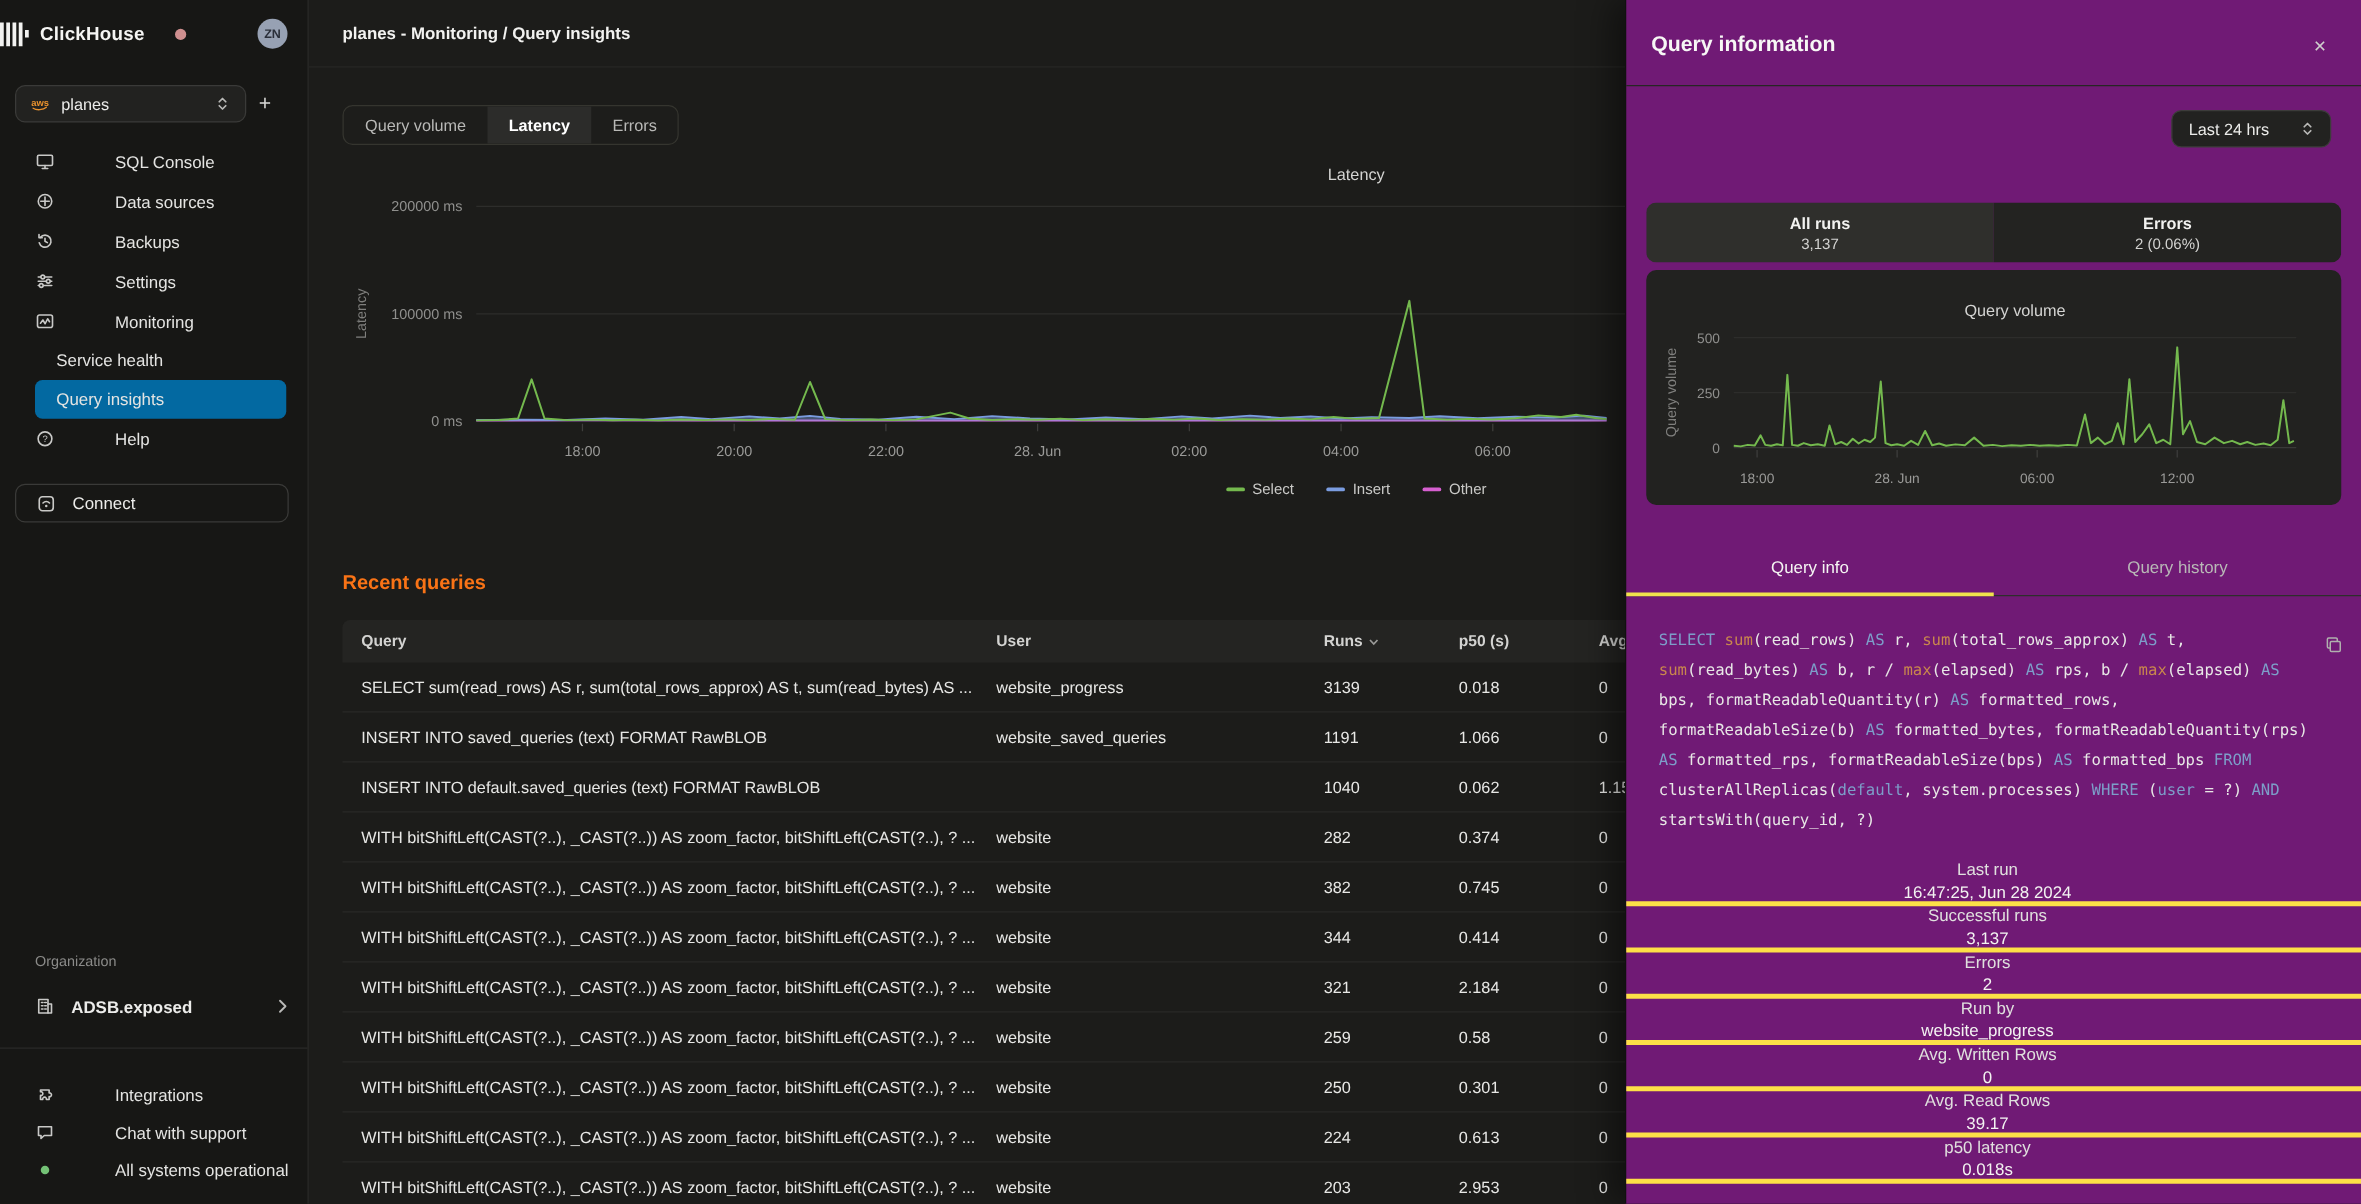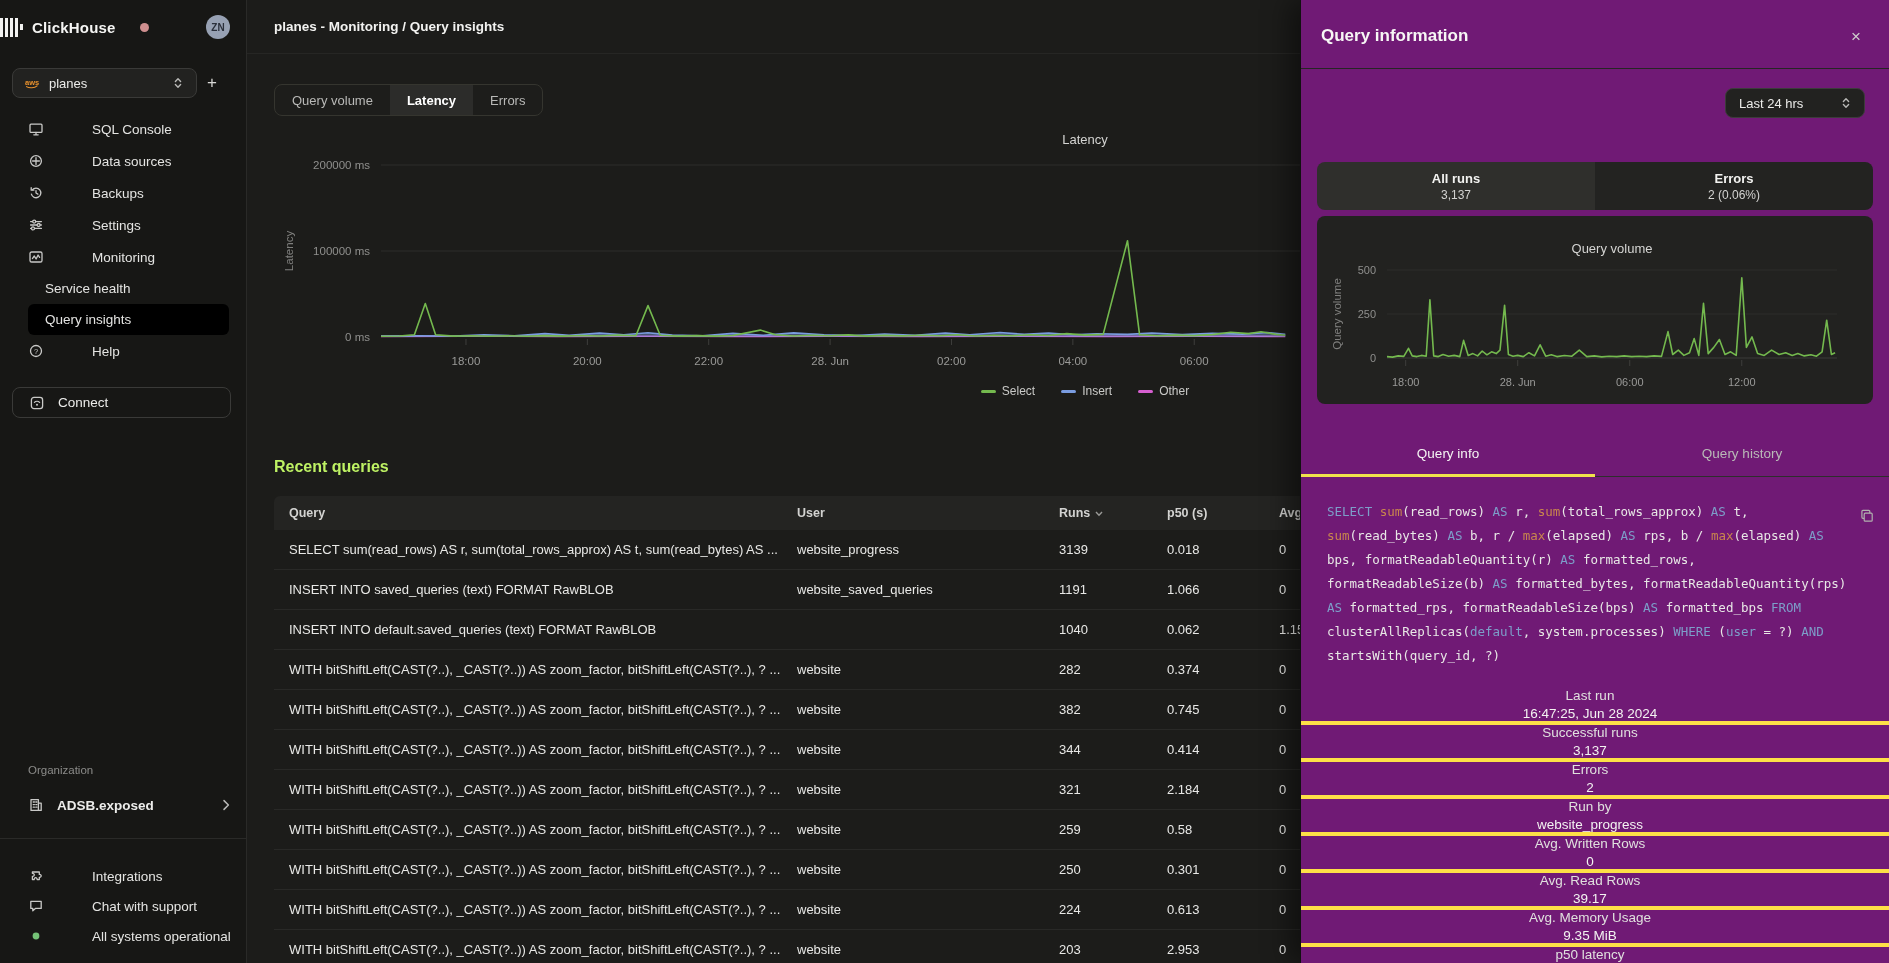--- a/index.html
+++ b/index.html
@@ -21,21 +21,21 @@
   .svc-row { position:absolute; top:68px; left:12px; right:24px; height:30px; display:flex; align-items:center; }
   .svc-select { flex:none; width:185px; height:30px; background:#222220; border:1px solid #3a3a38; border-radius:8px;
     display:flex; align-items:center; padding:0 10px 0 11px; cursor:pointer; }
   .svc-select .lbl { font-size:13px; color:#ececea; margin-left:9px; flex:1; }
   .svc-plus { width:30px; height:30px; display:flex; align-items:center; justify-content:center; color:#d8d8d6; font-size:17px; cursor:pointer; margin-left:5px; }
   .nav { position:absolute; top:113px; left:0; right:0; }
   .nav-item { height:32px; display:flex; align-items:center; padding-left:28px; cursor:pointer;gap:36px; }
   .nav-item .nav-label { font-size:13.5px; color:#e4e4e2; margin-left:12px; }
   .subnav-item { height:31px; display:flex; align-items:center; margin:0 17px 0 28px; padding-left:17px; border-radius:6px; cursor:pointer; }
   .subnav-item .nav-label { font-size:13.5px; color:#e4e4e2; }
-  .subnav-item.active { background:#000000; }
+  .subnav-item.active { background:#0369a1; }
   .connect-btn { position:absolute; top:387px; left:12px; width:219px; height:31px; border:1px solid #3a3a38; border-radius:8px;
     display:flex; align-items:center; padding-left:16px; cursor:pointer; }
   .connect-btn span.t { font-size:13.5px; margin-left:13px; color:#ececea; }
   .org-label { position:absolute; top:764px; left:28px; font-size:11.5px; color:#8b8b89; }
   .org-row { position:absolute; top:790px; left:12px; right:12px; height:30px; display:flex; align-items:center; padding-left:16px; cursor:pointer; }
   .org-row .t { font-size:13.5px; font-weight:bold; color:#ececea; margin-left:13px; flex:1; }
   .sb-divider { position:absolute; top:838px; left:0; right:0; border-top:1px solid #2a2a28; }
   .sb-footer { position:absolute; top:861px; left:0; right:0; }
   .sb-footer .nav-item { height:30px; }
 
@@ -43,37 +43,37 @@
   .main { position:absolute; left:247px; top:0; width:1642px; height:963px; background:#1c1c1a; overflow:hidden; }
   .topbar { position:absolute; top:0; left:0; width:100%; height:54px; border-bottom:1px solid #262624; display:flex; align-items:center; }
   .topbar .title { font-size:13.5px; font-weight:bold; margin-left:27px; color:#f2f2f0; }
   .tabstrip { position:absolute; top:84px; left:27px; height:32px; display:inline-flex; border:1px solid #35352f; border-radius:8px; overflow:hidden; background:#1d1d1b; }
   .tabstrip .tab { padding:0 17px; display:flex; align-items:center; font-size:13px; color:#b9b9b7; cursor:pointer; }
   .tabstrip .tab.active { background:#2c2c2a; color:#ffffff; font-weight:bold; }
   .chart-wrap { position:absolute; top:118px; left:0; width:1643px; height:300px; }
   .legend { position:absolute; top:384px; left:134px; width:1408px; display:flex; justify-content:center; gap:26px; }
   .legend .li { display:flex; align-items:center; gap:6px; font-size:12px; color:#c9c9c7; cursor:pointer; }
   .legend .dash { width:15px; height:3px; border-radius:2px; }
-  .rq-heading { position:absolute; top:458px; left:27px; font-size:16px; font-weight:bold; color:#bef264; }
+  .rq-heading { position:absolute; top:458px; left:27px; font-size:16px; font-weight:bold; color:#f97316; }
   .rq-table { position:absolute; top:496px; left:27px; width:1353px; }
   .rq-row { display:grid; grid-template-columns:508px 262px 108px 112px 363px; align-items:center; }
   .rq-head { background:#242422; border-radius:6px 6px 0 0; height:34px; }
   .rq-head .cell { font-size:12.5px; font-weight:bold; color:#d3d3d1; display:flex; align-items:center; gap:5px; }
   .rq-body .rq-row { height:40px; border-bottom:1px solid #292927; cursor:pointer; }
   .cell { padding-left:15px; font-size:13px; color:#e8e8e6; white-space:nowrap; overflow:hidden; }
   .sortglyph svg { width:8px; height:6px; }
 
   
   .panel { position:absolute; left:1300px; top:0; width:589px; height:963px; background:#701a75; z-index:20;
     border-left:1px solid #111110; box-shadow:-10px 0 26px rgba(0,0,0,.45); }
   .p-title { position:absolute; top:26px; left:20px; font-size:17px; font-weight:bold; color:#f7f7f5; }
   .p-close { position:absolute; top:26px; right:22px; width:22px; height:22px; display:flex; align-items:center; justify-content:center;
     color:#cfcfcd; font-size:17px; cursor:pointer; }
   .p-hborder { position:absolute; top:68px; left:0; right:0; border-top:1px solid #262624; }
-  .p-select { position:absolute; top:88px; right:24px; width:140px; height:30px; background:#222220; border:1px solid #3c3c3a;
+  .p-select { position:absolute; top:88px; right:24px; width:128px; height:30px; background:#222220; border:1px solid #3c3c3a;
     border-radius:8px; display:flex; align-items:center; justify-content:space-between; padding:0 10px 0 13px; cursor:pointer; }
   .p-select .t { font-size:13px; color:#ececea; }
   .segtabs { position:absolute; top:162px; left:16px; right:16px; height:48px; display:flex; border-radius:8px; overflow:hidden; }
   .segtab { flex:1; display:flex; flex-direction:column; align-items:center; justify-content:center; gap:2px;
     background:#232321; cursor:pointer; }
   .segtab.active { background:#2f2f2c; }
   .segtab .l { font-size:13px; font-weight:bold; color:#f2f2f0; }
   .segtab .v { font-size:12px; color:#d3d3d1; }
   .mini-card { position:absolute; top:216px; left:16px; right:16px; height:188px; background:#222220; border-radius:8px; }
   .p-tabs { position:absolute; top:432px; left:0; right:0; height:45px; display:flex; border-bottom:1px solid #2e2e2c; }
@@ -536,24 +536,20 @@
       <div class="stat-row">
         <span class="sl">Avg. Written Rows</span>
         <span class="sv">0</span>
       </div>
 
       <div class="stat-row">
         <span class="sl">Avg. Read Rows</span>
         <span class="sv">39.17</span>
       </div>
 
-      <div class="stat-row">
-        <span class="sl">Avg. Memory Usage</span>
-        <span class="sv">9.35 MiB</span>
-      </div>
 
       <div class="stat-row">
         <span class="sl">p50 latency</span>
         <span class="sv">0.018s</span>
       </div>
 
   </div>
 </div>
 
 </body></html>

